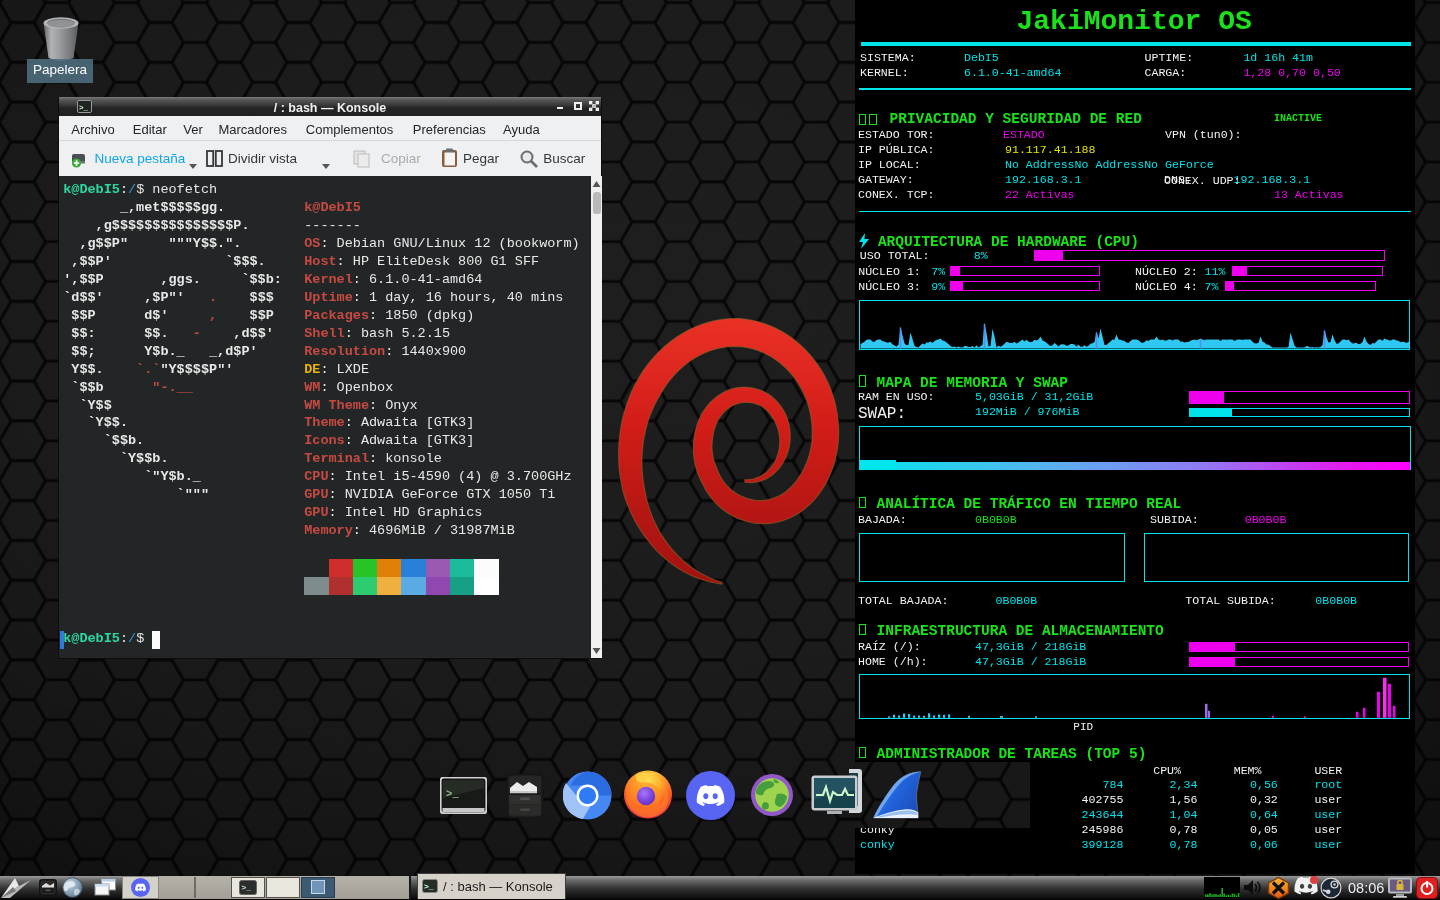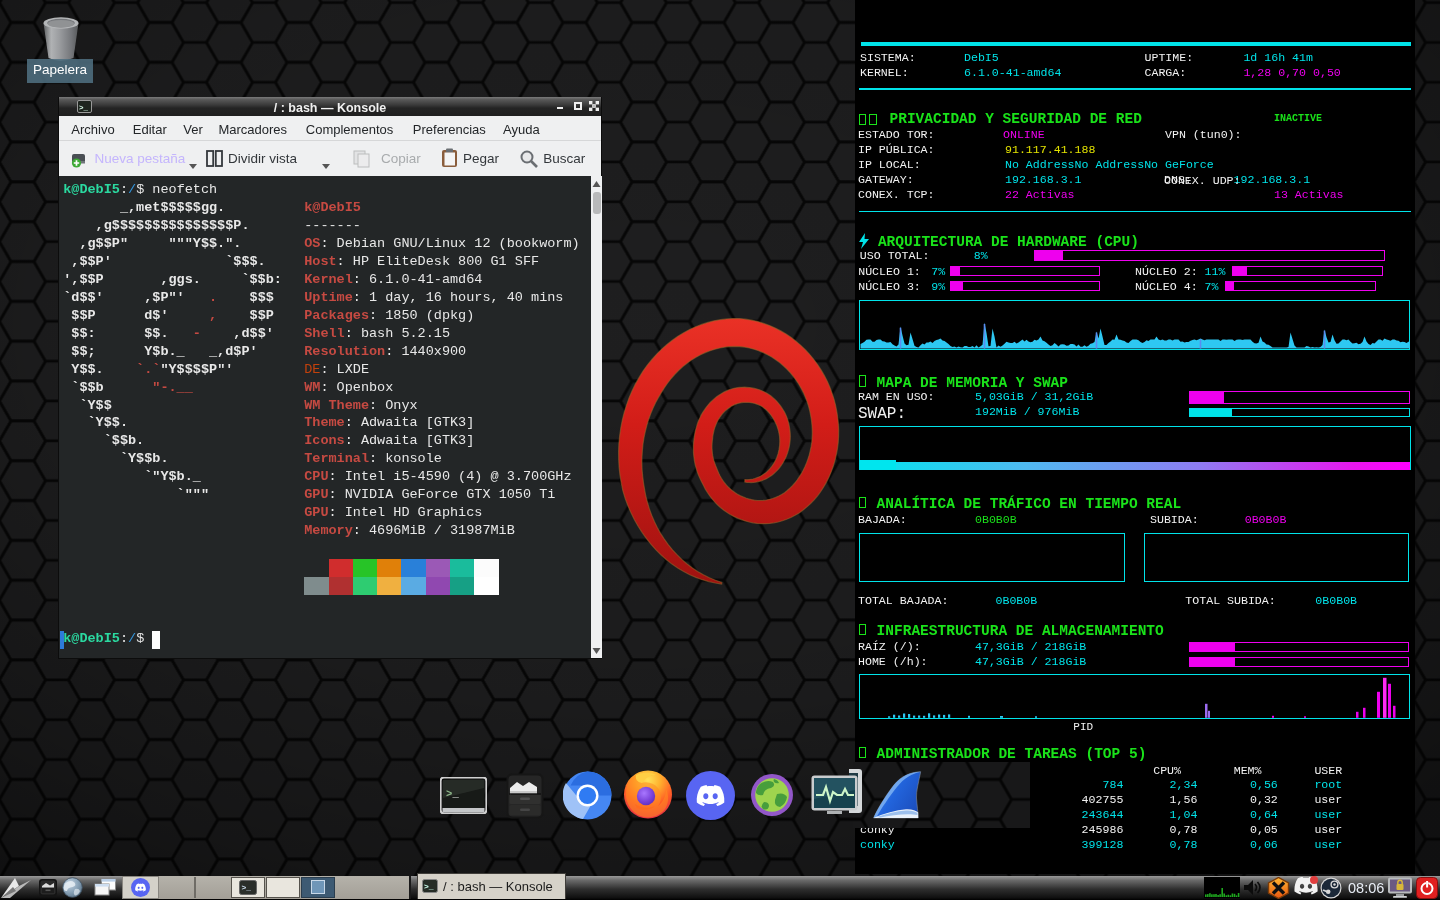--- a/index.html
+++ b/index.html
@@ -50,35 +50,36 @@
         </linearGradient>
       </defs>
 <path d="M4.5,9 L9.5,44 Q21.5,49.5 34.5,44 L39.5,9 Z" fill="url(#tcyl)"></path>
 <ellipse cx="22" cy="9" rx="17.5" ry="5.8" fill="#b4b6b8"></ellipse>
 <ellipse cx="22" cy="9" rx="13.8" ry="4.2" fill="#76787c"></ellipse>
 <ellipse cx="22" cy="9.8" rx="13.2" ry="3.9" fill="#909294"></ellipse>
 </svg>
 <div class="abs" style="left:27px;top:59px;width:66px;height:24px;background:rgba(78,110,128,0.88)"></div>
 <div class="abs" style="left:27px;top:62px;width:66px;text-align:center;font-size:13.5px;color:#fff">Papelera</div>
 <div class="abs" style="left:855px;top:0;width:560px;height:874px;background:#000"></div>
+<div class="abs mono" style="left:1016.5px;top:8.2px;font-size:28.0px;font-weight:bold;color:#1ae21a;line-height:1;white-space:pre">JakiMonitor OS</div>
     <div class="abs" style="left:861.0px;top:42.0px;width:550.0px;height:4.0px;background:#00e3e9"></div>
     <div class="abs mono" style="left:860.0px;top:51.5px;font-size:11.6px;font-weight:normal;color:#f2f2f2;line-height:1;white-space:pre">SISTEMA:</div>
     <div class="abs mono" style="left:964.0px;top:51.5px;font-size:11.6px;font-weight:normal;color:#00e3e9;line-height:1;white-space:pre">DebI5</div>
     <div class="abs mono" style="left:1144.5px;top:51.5px;font-size:11.6px;font-weight:normal;color:#f2f2f2;line-height:1;white-space:pre">UPTIME:</div>
     <div class="abs mono" style="left:1243.4px;top:51.5px;font-size:11.6px;font-weight:normal;color:#00e3e9;line-height:1;white-space:pre">1d 16h 41m</div>
     <div class="abs mono" style="left:860.0px;top:66.5px;font-size:11.6px;font-weight:normal;color:#f2f2f2;line-height:1;white-space:pre">KERNEL:</div>
     <div class="abs mono" style="left:964.0px;top:66.5px;font-size:11.6px;font-weight:normal;color:#00e3e9;line-height:1;white-space:pre">6.1.0-41-amd64</div>
     <div class="abs mono" style="left:1144.5px;top:66.5px;font-size:11.6px;font-weight:normal;color:#f2f2f2;line-height:1;white-space:pre">CARGA:</div>
     <div class="abs mono" style="left:1243.4px;top:66.5px;font-size:11.6px;font-weight:normal;color:#ee00ee;line-height:1;white-space:pre">1,28 0,70 0,50</div>
     <div class="abs" style="left:859.0px;top:88.0px;width:552.0px;height:1.5px;background:#00e3e9"></div>
     <div class="abs" style="left:859.0px;top:113.5px;width:7.2px;height:11.5px;border:1.4px solid #1ae21a"></div>
     <div class="abs" style="left:869.4px;top:113.5px;width:7.2px;height:11.5px;border:1.4px solid #1ae21a"></div>
     <div class="abs mono" style="left:889.5px;top:112.2px;font-size:14.5px;font-weight:bold;color:#1ae21a;line-height:1;white-space:pre">PRIVACIDAD Y SEGURIDAD DE RED</div>
     <div class="abs mono" style="left:858.0px;top:129.3px;font-size:11.6px;font-weight:normal;color:#f2f2f2;line-height:1;white-space:pre">ESTADO TOR:</div>
-    <div class="abs mono" style="left:1003.0px;top:129.3px;font-size:11.6px;font-weight:normal;color:#ee00ee;line-height:1;white-space:pre">ONLINE</div>
+    <div class="abs mono" style="left:1003.0px;top:129.3px;font-size:11.6px;font-weight:normal;color:#ee00ee;line-height:1;white-space:pre">ESTADO</div>
     <div class="abs mono" style="left:1165.0px;top:129.3px;font-size:11.6px;font-weight:normal;color:#f2f2f2;line-height:1;white-space:pre">VPN (tun0):</div>
     <div class="abs mono" style="left:1274.0px;top:114px;font-size:10px;font-weight:bold;color:#1ae21a;line-height:1;white-space:pre">INACTIVE</div>
     <div class="abs mono" style="left:858.0px;top:144.3px;font-size:11.6px;font-weight:normal;color:#f2f2f2;line-height:1;white-space:pre">IP PÚBLICA:</div>
     <div class="abs mono" style="left:1005.0px;top:144.3px;font-size:11.6px;font-weight:normal;color:#e3e300;line-height:1;white-space:pre">91.117.41.188</div>
     <div class="abs mono" style="left:858.0px;top:159.3px;font-size:11.6px;font-weight:normal;color:#f2f2f2;line-height:1;white-space:pre">IP LOCAL:</div>
     <div class="abs mono" style="left:1005.0px;top:159.3px;font-size:11.6px;font-weight:normal;color:#00e3e9;line-height:1;white-space:pre">No AddressNo AddressNo GeForce</div>
     <div class="abs mono" style="left:858.0px;top:174.4px;font-size:11.6px;font-weight:normal;color:#f2f2f2;line-height:1;white-space:pre">GATEWAY:</div>
     <div class="abs mono" style="left:1005.0px;top:174.4px;font-size:11.6px;font-weight:normal;color:#00e3e9;line-height:1;white-space:pre">192.168.3.1</div>
     <div class="abs mono" style="left:1164.0px;top:174.4px;font-size:11.6px;font-weight:normal;color:#f2f2f2;line-height:1;white-space:pre">DNS:</div>
     <div class="abs mono" style="left:1233.6px;top:174.4px;font-size:11.6px;font-weight:normal;color:#00e3e9;line-height:1;white-space:pre">192.168.3.1</div>
@@ -325,21 +326,21 @@
 <div class="abs" style="left:305.8px;top:122px;font-size:13px;color:#232629">Complementos</div>
 <div class="abs" style="left:412.8px;top:122px;font-size:13px;color:#232629">Preferencias</div>
 <div class="abs" style="left:503.1px;top:122px;font-size:13px;color:#232629">Ayuda</div>
 <div class="abs" style="left:59px;top:141px;width:542px;height:35px;background:#eff0f1"></div>
 <svg class="abs" width="20" height="18" style="left:70px;top:150px">
       <path d="M2,13 v-7 a2,2 0 0 1 2,-2 h9 a2,2 0 0 1 2,2 v7" fill="#4a4f54"></path>
       <rect x="2" y="11" width="13" height="2.5" fill="#70757a"></rect>
       <circle cx="6.5" cy="13" r="4.6" fill="#3daa35"></circle>
       <path d="M6.5,10.3 v5.4 M3.8,13 h5.4" stroke="#fff" stroke-width="1.7"></path>
     </svg>
-<div class="abs" style="left:94.4px;top:151px;font-size:13.5px;color:#c4b5fd">Nueva pestaña</div>
+<div class="abs" style="left:94.4px;top:151px;font-size:13.5px;color:#0ea5e9">Nueva pestaña</div>
 <svg class="abs" width="8" height="5" style="left:189px;top:164px">
       <path d="M0,0 h8 l-4,5 Z" fill="#555"></path>
     </svg>
 <svg class="abs" width="17" height="17" style="left:206px;top:150px">
       <rect x="1" y="1" width="6.2" height="15" fill="none" stroke="#34383c" stroke-width="1.8"></rect>
       <rect x="9.8" y="1" width="6.2" height="15" fill="none" stroke="#34383c" stroke-width="1.8"></rect>
     </svg>
 <div class="abs" style="left:228.1px;top:151px;font-size:13.5px;color:#33373b">Dividir vista</div>
 <svg class="abs" width="8" height="5" style="left:322px;top:164px">
       <path d="M0,0 h8 l-4,5 Z" fill="#555"></path>
@@ -389,21 +390,21 @@
 <div class="abs mono" style="left:63.2px;top:488.27px;font-size:13.5px;line-height:1;white-space:pre;color:#e8e8e8"><span style="font-weight:bold">              `"""</span></div>
 <div class="abs mono" style="left:304.2px;top:201.07px;font-size:13.5px;line-height:1;white-space:pre;color:#e8e8e8"><span style="color:#c64a42;font-weight:bold">k@DebI5</span></div>
 <div class="abs mono" style="left:304.2px;top:219.02px;font-size:13.5px;line-height:1;white-space:pre;color:#e8e8e8">-------</div>
 <div class="abs mono" style="left:304.2px;top:236.97px;font-size:13.5px;line-height:1;white-space:pre;color:#e8e8e8"><span style="color:#c64a42;font-weight:bold">OS</span>: Debian GNU/Linux 12 (bookworm)</div>
 <div class="abs mono" style="left:304.2px;top:254.92px;font-size:13.5px;line-height:1;white-space:pre;color:#e8e8e8"><span style="color:#c64a42;font-weight:bold">Host</span>: HP EliteDesk 800 G1 SFF</div>
 <div class="abs mono" style="left:304.2px;top:272.87px;font-size:13.5px;line-height:1;white-space:pre;color:#e8e8e8"><span style="color:#c64a42;font-weight:bold">Kernel</span>: 6.1.0-41-amd64</div>
 <div class="abs mono" style="left:304.2px;top:290.82px;font-size:13.5px;line-height:1;white-space:pre;color:#e8e8e8"><span style="color:#c64a42;font-weight:bold">Uptime</span>: 1 day, 16 hours, 40 mins</div>
 <div class="abs mono" style="left:304.2px;top:308.77px;font-size:13.5px;line-height:1;white-space:pre;color:#e8e8e8"><span style="color:#c64a42;font-weight:bold">Packages</span>: 1850 (dpkg)</div>
 <div class="abs mono" style="left:304.2px;top:326.72px;font-size:13.5px;line-height:1;white-space:pre;color:#e8e8e8"><span style="color:#c64a42;font-weight:bold">Shell</span>: bash 5.2.15</div>
 <div class="abs mono" style="left:304.2px;top:344.67px;font-size:13.5px;line-height:1;white-space:pre;color:#e8e8e8"><span style="color:#c64a42;font-weight:bold">Resolution</span>: 1440x900</div>
-<div class="abs mono" style="left:304.2px;top:362.62px;font-size:13.5px;line-height:1;white-space:pre;color:#e8e8e8"><span style="color:#c2410c;font-weight:normal">DE</span>: LXDE</div>
+<div class="abs mono" style="left:304.2px;top:362.62px;font-size:13.5px;line-height:1;white-space:pre;color:#e8e8e8"><span style="color:#eab308;font-weight:bold">DE</span>: LXDE</div>
 <div class="abs mono" style="left:304.2px;top:380.57px;font-size:13.5px;line-height:1;white-space:pre;color:#e8e8e8"><span style="color:#c64a42;font-weight:bold">WM</span>: Openbox</div>
 <div class="abs mono" style="left:304.2px;top:398.52px;font-size:13.5px;line-height:1;white-space:pre;color:#e8e8e8"><span style="color:#c64a42;font-weight:bold">WM Theme</span>: Onyx</div>
 <div class="abs mono" style="left:304.2px;top:416.47px;font-size:13.5px;line-height:1;white-space:pre;color:#e8e8e8"><span style="color:#c64a42;font-weight:bold">Theme</span>: Adwaita [GTK3]</div>
 <div class="abs mono" style="left:304.2px;top:434.42px;font-size:13.5px;line-height:1;white-space:pre;color:#e8e8e8"><span style="color:#c64a42;font-weight:bold">Icons</span>: Adwaita [GTK3]</div>
 <div class="abs mono" style="left:304.2px;top:452.37px;font-size:13.5px;line-height:1;white-space:pre;color:#e8e8e8"><span style="color:#c64a42;font-weight:bold">Terminal</span>: konsole</div>
 <div class="abs mono" style="left:304.2px;top:470.32px;font-size:13.5px;line-height:1;white-space:pre;color:#e8e8e8"><span style="color:#c64a42;font-weight:bold">CPU</span>: Intel i5-4590 (4) @ 3.700GHz</div>
 <div class="abs mono" style="left:304.2px;top:488.27px;font-size:13.5px;line-height:1;white-space:pre;color:#e8e8e8"><span style="color:#c64a42;font-weight:bold">GPU</span>: NVIDIA GeForce GTX 1050 Ti</div>
 <div class="abs mono" style="left:304.2px;top:506.22px;font-size:13.5px;line-height:1;white-space:pre;color:#e8e8e8"><span style="color:#c64a42;font-weight:bold">GPU</span>: Intel HD Graphics</div>
 <div class="abs mono" style="left:304.2px;top:524.17px;font-size:13.5px;line-height:1;white-space:pre;color:#e8e8e8"><span style="color:#c64a42;font-weight:bold">Memory</span>: 4696MiB / 31987MiB</div>
 <div class="abs" style="left:304.2px;top:558.5px;width:24.4px;height:18.6px;background:#232627"></div>

